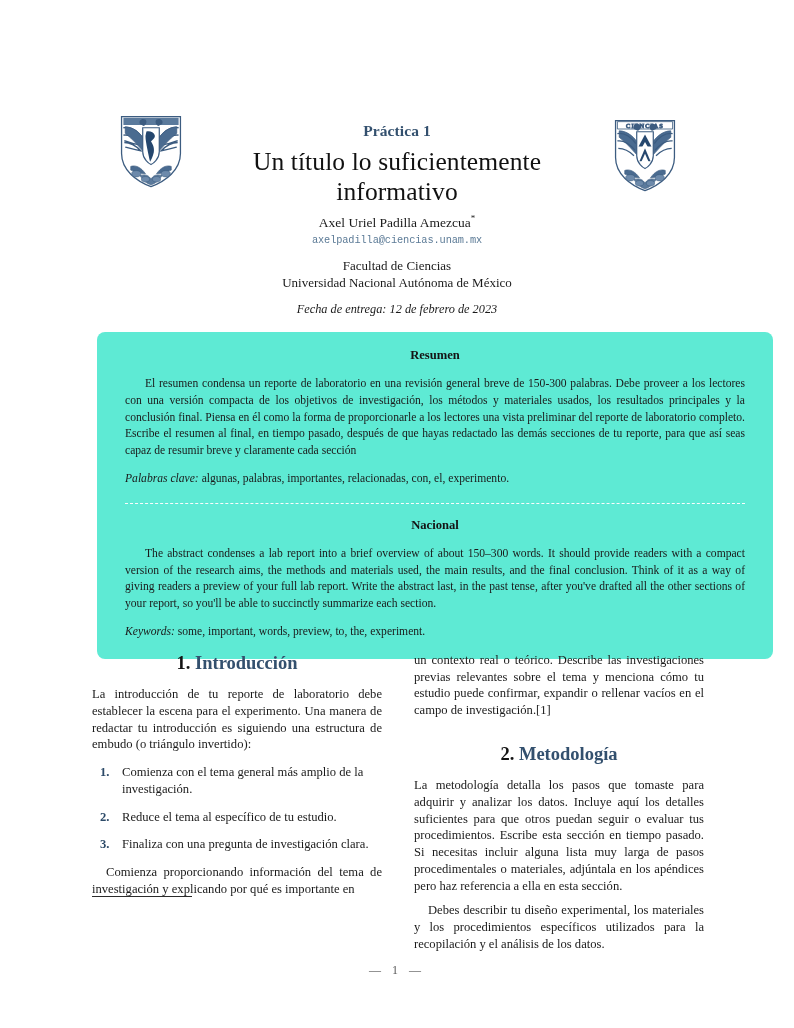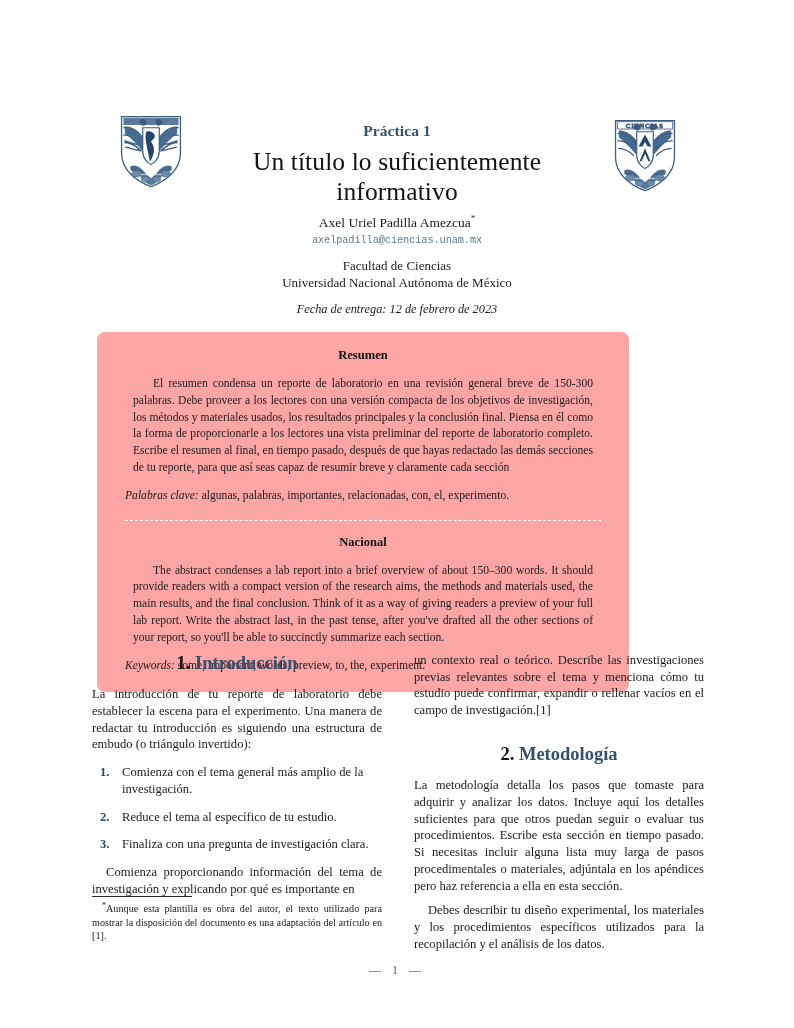--- a/index.html
+++ b/index.html
@@ -89,40 +89,40 @@
     font-style: italic;
     margin: 11px 0 0 0;
     color: #1a1a1a;
   }
 
   
   .abstract-box {
     position: absolute;
     left: 97px;
     top: 332px;
-    width: 532px;
-    background: #fca5a5;
+    width: 676px;
+    background: #5eead4;
     border-radius: 8px;
     padding: 14px 28px 16px 28px;
     box-sizing: border-box;
   }
   .abs-head {
     text-align: center;
     font-size: 12.6px;
     font-weight: bold;
     margin: 2px 0 13px 0;
     color: #141414;
   }
   .abs-body {
     font-size: 11.6px;
     line-height: 1.45;
     text-align: justify;
     text-justify: inter-word;
     text-indent: 20px;
-    margin: 8px;
+    margin: 0;
     color: #1a1a1a;
     hyphens: none;
   }
   .abs-keywords {
     font-size: 11.6px;
     line-height: 1.45;
     margin: 11px 0 2px 0;
     color: #1a1a1a;
     text-align: left;
   }
@@ -341,20 +341,19 @@
     <div class="col col-right">
       <p class="body noindent">un contexto real o teórico. Describe las investigaciones previas relevantes sobre el tema y menciona cómo tu estudio puede confirmar, expandir o rellenar vacíos en el campo de investigación.[1]</p>
       <h2 class="section"><span class="secnum">2.</span><span> Metodología</span></h2>
       <p class="body noindent">La metodología detalla los pasos que tomaste para adquirir y analizar los datos. Incluye aquí los detalles suficientes para que otros puedan seguir o evaluar tus procedimientos. Escribe esta sección en tiempo pasado. Si necesitas incluir alguna lista muy larga de pasos procedimentales o materiales, adjúntala en los apéndices pero haz referencia a ella en esta sección.</p>
       <p class="body indent">Debes describir tu diseño experimental, los materiales y los procedimientos específicos utilizados para la recopilación y el análisis de los datos.</p>
     </div>
   </div>
 
   <div class="footnote">
     <hr class="footnote-rule">
-    <p><sup>*</sup><span>Aunque esta plantilla es obra del autor, el texto utilizado para mostrar la disposición del documento es una adaptación del artículo en [1].</span></p>
   </div>
 
   <div class="footer">
     <span>—  1  —</span>
   </div>
 
 </div>
 
 </body></html>

